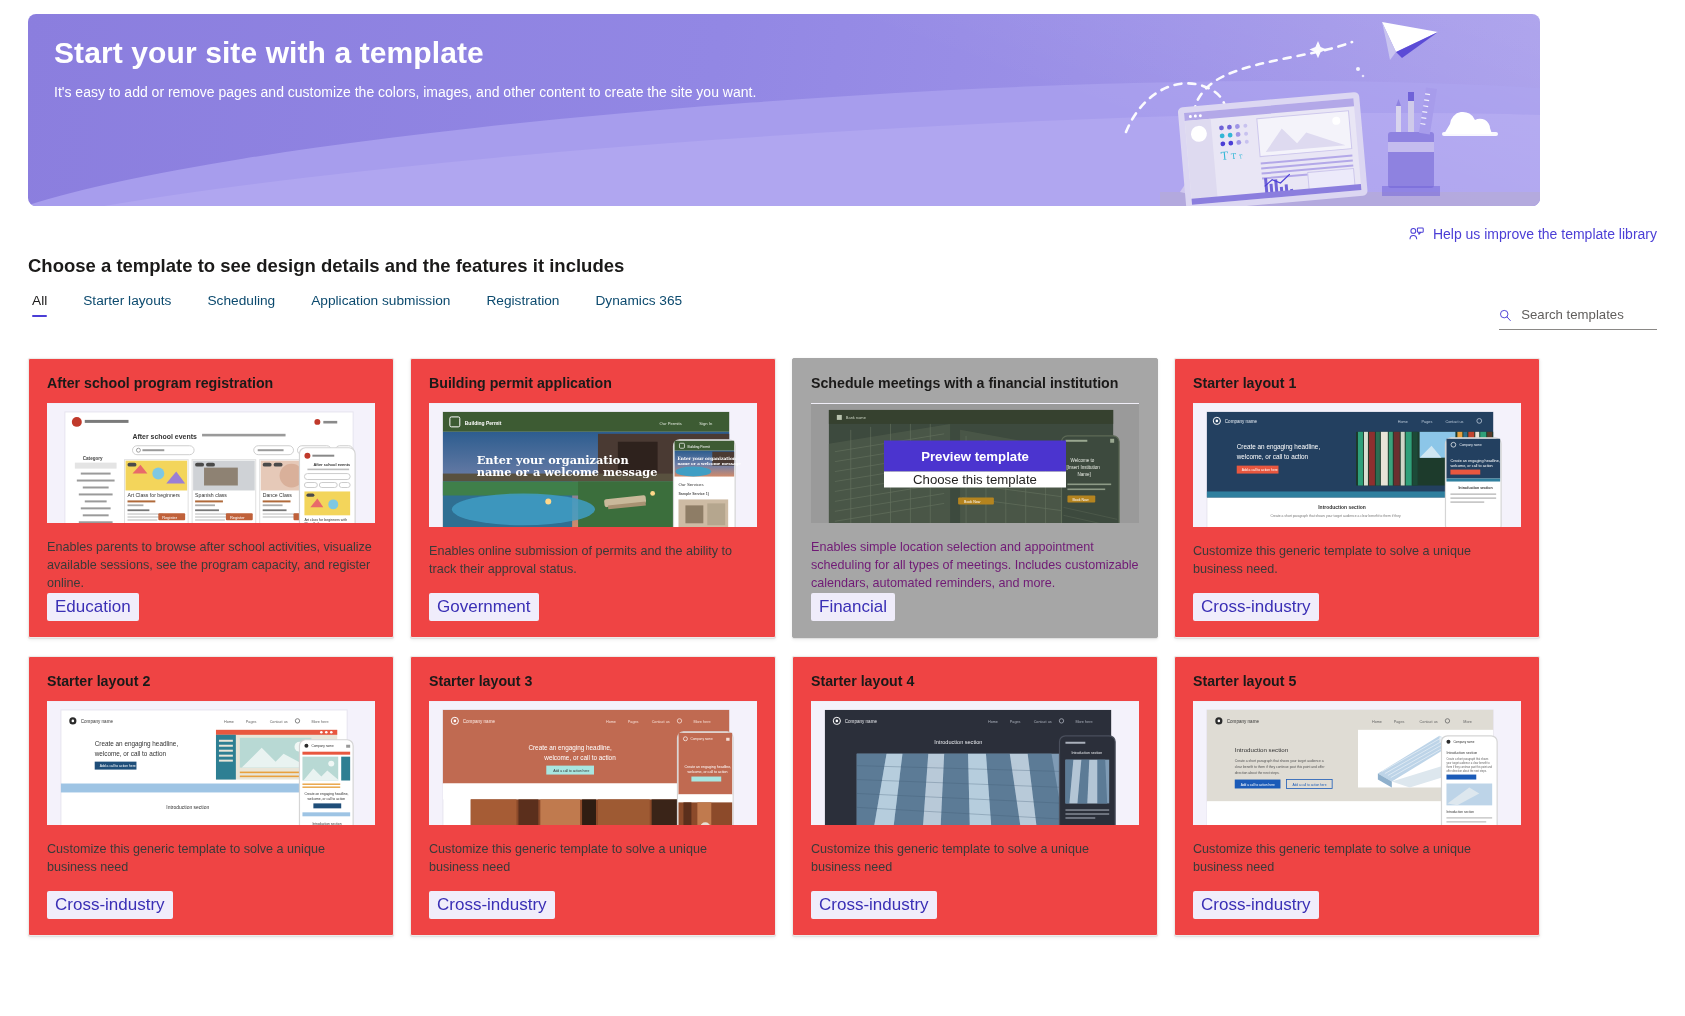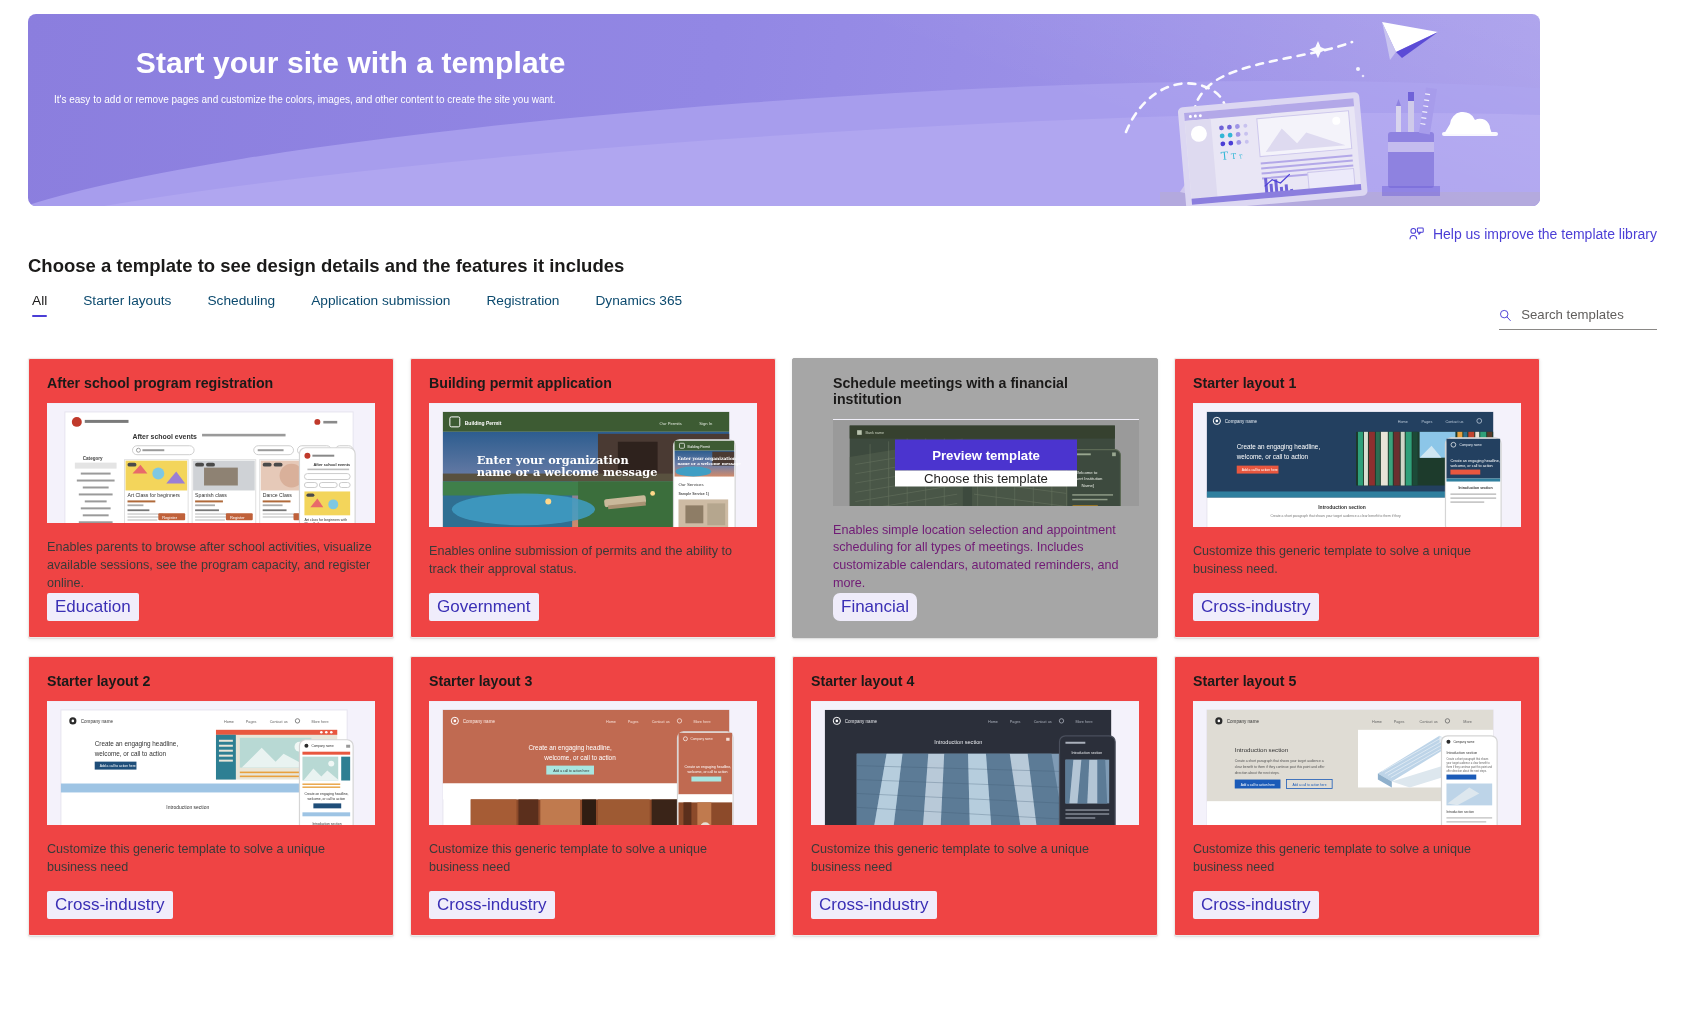--- a/index.html
+++ b/index.html
@@ -28,26 +28,26 @@
   }
   .hero-wave2 {
     position:absolute; left:-10%; top:60%; width:130%; height:70%;
     background:#b0a6f0; border-radius:60% 40% 0 0 / 80% 55% 0 0;
     transform: rotate(-2.5deg);
   }
   .hero-sheen {
     position:absolute; right:0; top:0; width:46%; height:100%;
     background: linear-gradient(200deg, rgba(255,255,255,.10) 0%, rgba(255,255,255,0) 58%);
   }
-  .hero-text { position:absolute; left:26px; top:32px; z-index:6;text-align:right; }
+  .hero-text { position:absolute; left:26px; top:22px; z-index:6; }
   .hero-title {
     font-size: 30px; font-weight: 700; color:#ffffff; letter-spacing:.1px; margin:0;
   }
   .hero-sub {
-    margin: 14px 10px 0 0; font-size: 10px; color:#ffffff; font-weight:400;
+    margin: 14px 10px 0 0; font-size: 14px; color:#ffffff; font-weight:400;
   }
   .hero-art { position:absolute; right:0; top:0; width:420px; height:192px; z-index:5; }
 
   
   .help-link {
     position:absolute; right:28px; top:226px;
     display:flex; align-items:center; gap:9px;
     color:#4b3ed6; font-size:14px; cursor:pointer;
   }
   .help-link .lbl { text-decoration:none; }
@@ -103,21 +103,20 @@
     height: 280px;
     display:flex; flex-direction:column;
     position:relative;
     overflow:hidden;
     box-shadow: 0 .3px .9px rgba(0,0,0,.07), 0 1.6px 3.6px rgba(0,0,0,.07);
     cursor:pointer;
   }
   .card.hovered {
     background:#a6a6a6;
     border-color:#a6a6a6;
-    padding-left:22px;
   }
   .card-title {
     font-size:14.2px; font-weight:700; color:#1b1a19;
     padding:16px 18px 12px 18px;
   }
   .thumb {
     position:relative; margin:0 18px; height:124px;
     background:#f4f2fb; overflow:hidden;
     border-top:1px solid #f0eef8;
   }
@@ -126,21 +125,21 @@
     font-size:12.6px; color:#3b3a39; line-height:1.42;
     padding:16px 18px 0 18px; flex:1;
   }
   .card.hovered .card-desc { color:#701a75; }
   .tag {
     margin:0 18px 16px 18px;
     align-self:flex-start;
     background:#f0edfb; color:#3a2fb5;
     font-size:17px; padding:4px 8px; border-radius:2px;
   }
-  .card.hovered .tag { background:#efecfa; color:#3a2fb5;border-radius:7px; }
+  .card.hovered .tag { background:#efecfa; color:#3a2fb5; }
 
   
   .hover-actions {
     position:absolute; left:50%; top:50%; transform:translate(-50%,-50%);
     width:182px; z-index:30;
   }
   .btn-preview {
     background:#4b34cf; color:#fff; font-size:13.2px; font-weight:600;
     height:31px; display:flex; align-items:center; justify-content:center;
     cursor:pointer; border:none; width:100%;

